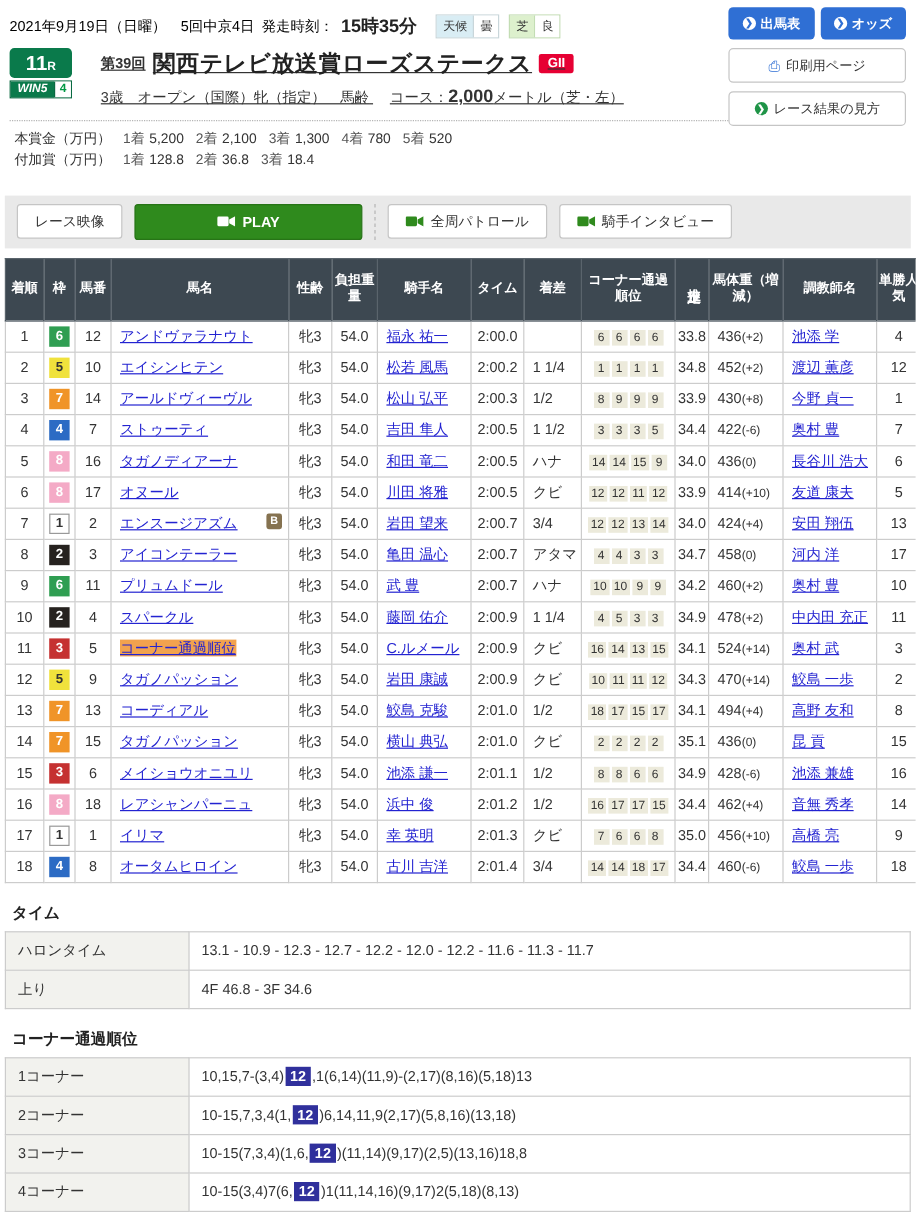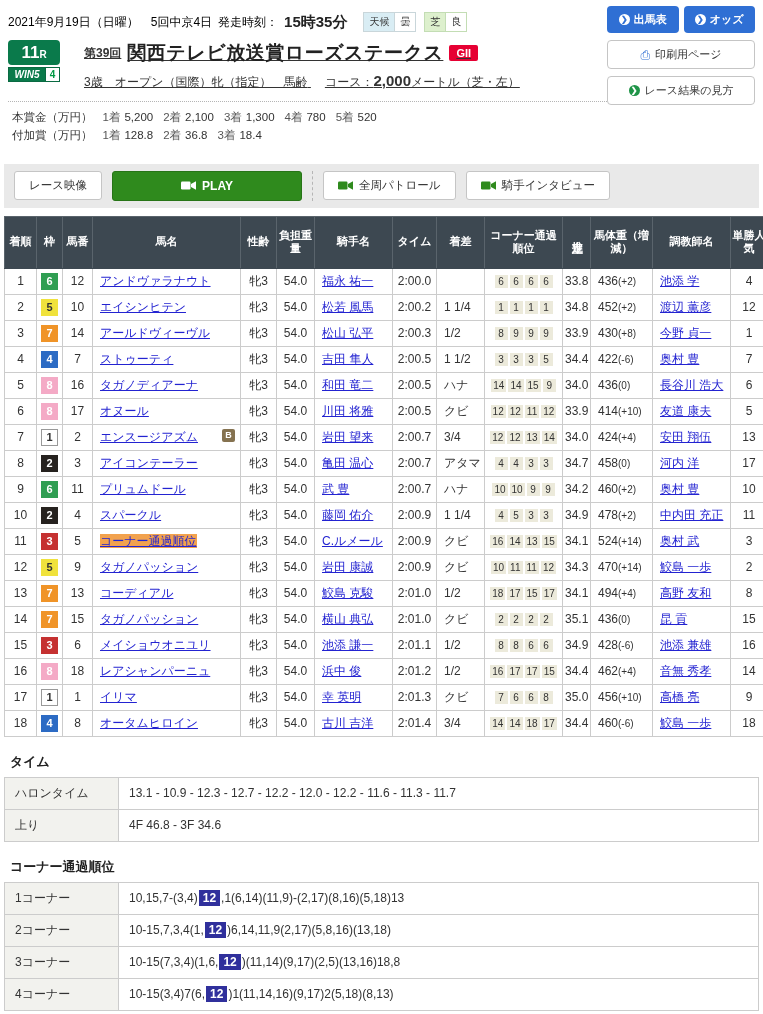--- a/index.html
+++ b/index.html
@@ -73,21 +73,21 @@
   .f7 { background:#f09428; color:#fff; }
   .f8 { background:#f4aac6; color:#fff; }
   .chip { display:inline-block; background:#eceadb; font-size:10px; padding:1px 2px; margin:0 1px; min-width:13px; }
   .bb { display:inline-block; background:#857250; color:#fff; font-size:9px; font-weight:bold; width:13px; height:13px; line-height:13px; text-align:center; border-radius:2px; float:right; margin-right:3px; }
   .sm { font-size:10px; }
 
   
   .secttl { font-size:13px; font-weight:bold; color:#222; margin:16px 6px 6px; }
   table.kv { width:100%; border-collapse:collapse; table-layout:fixed; }
   table.kv td { border:1px solid #ccc; font-size:12px; padding:7px 10px; background:#fff; }
-  table.kv td.k { width:114px; background:#f2f2ee; }
+  table.kv td.k { width:153px; background:#f2f2ee; }
   .cnhl { background:#30309c; color:#fff; font-weight:bold; padding:1px 4px; margin:0 1px; }
 </style>
 </head>
 <body>
 
 <div class="page">
 
   <div class="tophead">
     <div class="dateline">
       <span class="datetext">2021年9月19日（日曜）　5回中京4日</span>

